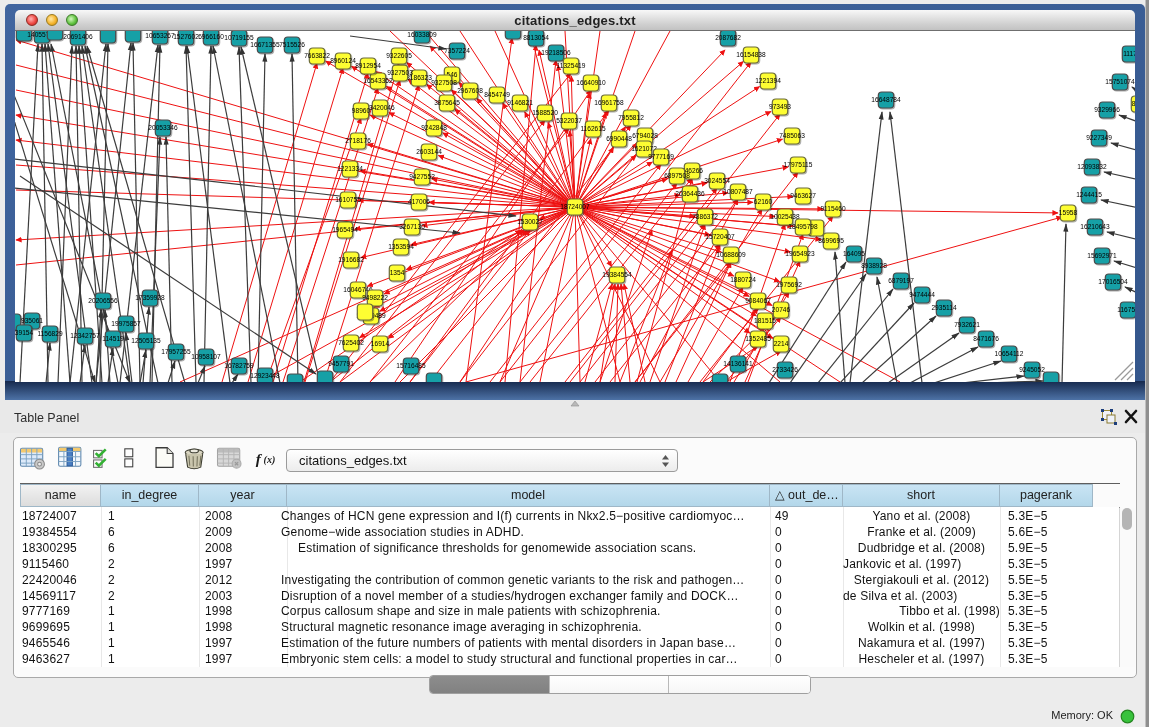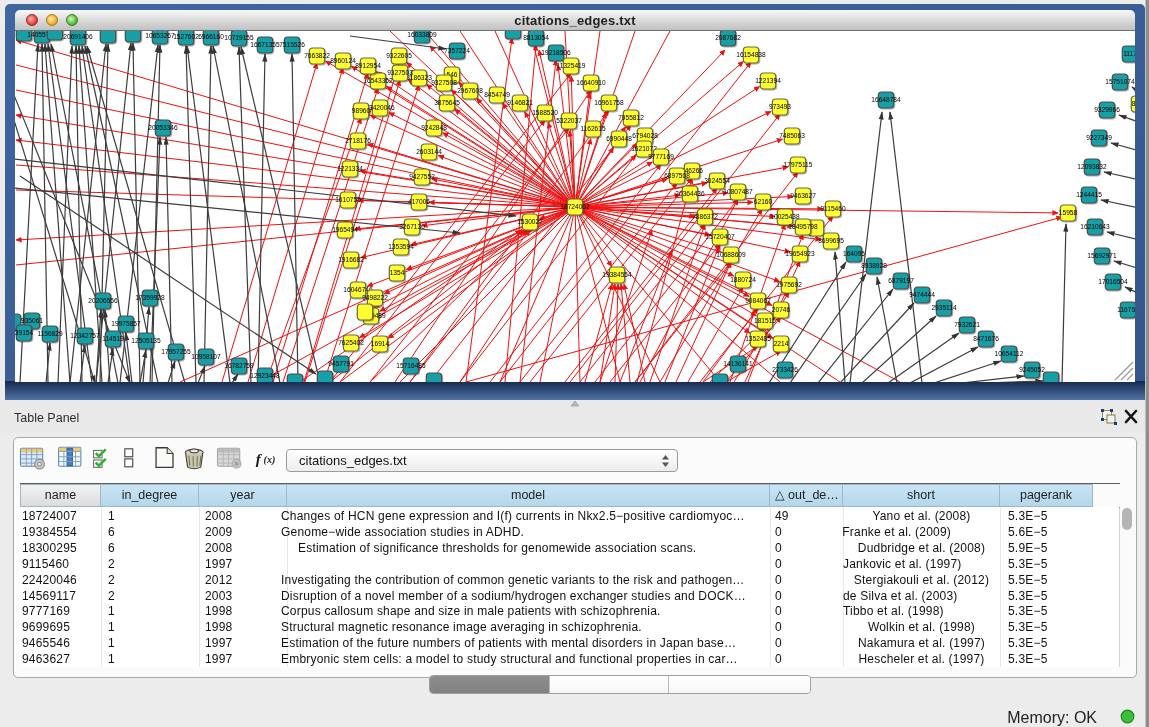--- a/index.html
+++ b/index.html
@@ -642,21 +642,21 @@
     <span style="left:755px">49</span>
     <span style="left:823px;width:157px;text-align:center">Yano et al. (2008)</span>
     <span style="left:988px">5.3E−5</span>
   </div>
 <div class="trow" style="top:523.9px">
     <span style="left:2px">19384554</span>
     <span style="left:88px">6</span>
     <span style="left:185px">2009</span>
     <span style="left:261px;width:486px;overflow:hidden;white-space:nowrap">Genome−wide association studies in ADHD.</span>
     <span style="left:755px">0</span>
-    <span style="left:774px;width:157px;text-align:right">Franke et al. (2009)</span>
+    <span style="left:823px;width:157px;text-align:center">Franke et al. (2009)</span>
     <span style="left:988px">5.6E−5</span>
   </div>
 <div class="trow" style="top:539.8px">
     <span style="left:2px">18300295</span>
     <span style="left:88px">6</span>
     <span style="left:185px">2008</span>
     <span style="left:278px;width:486px;overflow:hidden;white-space:nowrap">Estimation of significance thresholds for genomewide association scans.</span>
     <span style="left:755px">0</span>
     <span style="left:823px;width:157px;text-align:center">Dudbridge et al. (2008)</span>
     <span style="left:988px">5.9E−5</span>
@@ -675,32 +675,32 @@
     <span style="left:185px">2012</span>
     <span style="left:261px;width:486px;overflow:hidden;white-space:nowrap">Investigating the contribution of common genetic variants to the risk and pathogen…</span>
     <span style="left:755px">0</span>
     <span style="left:823px;width:157px;text-align:center">Stergiakouli et al. (2012)</span>
     <span style="left:988px">5.5E−5</span>
   </div>
 <div class="trow" style="top:587.5px">
     <span style="left:2px">14569117</span>
     <span style="left:88px">2</span>
     <span style="left:185px">2003</span>
-    <span style="left:261px;width:486px;overflow:hidden;white-space:nowrap">Disruption of a novel member of a sodium/hydrogen exchanger studies and DOCK…</span>
+    <span style="left:261px;width:486px;overflow:hidden;white-space:nowrap">Disruption of a novel member of a studies/hydrogen exchanger family and DOCK…</span>
     <span style="left:755px">0</span>
     <span style="left:823px;width:157px;text-align:left">de Silva et al. (2003)</span>
     <span style="left:988px">5.3E−5</span>
   </div>
 <div class="trow" style="top:603.4px">
     <span style="left:2px">9777169</span>
     <span style="left:88px">1</span>
     <span style="left:185px">1998</span>
     <span style="left:261px;width:486px;overflow:hidden;white-space:nowrap">Corpus callosum shape and size in male patients with schizophrenia.</span>
     <span style="left:755px">0</span>
-    <span style="left:823px;width:157px;text-align:left">Tibbo et al. (1998)</span>
+    <span style="left:823px;width:157px;text-align:right">Tibbo et al. (1998)</span>
     <span style="left:988px">5.3E−5</span>
   </div>
 <div class="trow" style="top:619.3px">
     <span style="left:2px">9699695</span>
     <span style="left:88px">1</span>
     <span style="left:185px">1998</span>
     <span style="left:261px;width:486px;overflow:hidden;white-space:nowrap">Structural magnetic resonance image averaging in schizophrenia.</span>
     <span style="left:755px">0</span>
     <span style="left:823px;width:157px;text-align:center">Wolkin et al. (1998)</span>
     <span style="left:988px">5.3E−5</span>
@@ -723,20 +723,20 @@
     <span style="left:823px;width:157px;text-align:center">Hescheler et al. (1997)</span>
     <span style="left:988px">5.3E−5</span>
   </div>
 <div class="scroll"></div>
 <div class="thumb"></div>
 <div class="tabs">
     <div class="tab sel">Node Table</div>
     <div class="tab">Edge Table</div>
     <div class="tab">Network Table</div>
   </div>
-<div class="abs" style="right:52px;top:709px;font-size:16px;color:#222">Memory: OK</div>
+<div class="abs" style="right:36px;top:709px;font-size:11px;color:#222">Memory: OK</div>
 <svg class="abs" style="left:1120px;top:709px" width="15" height="15">
     <circle cx="7.5" cy="7.5" r="6.3" fill="#38c23c" stroke="#23851f" stroke-width="1.2"></circle>
   </svg>
 <div class="rstrip"></div>
 <svg class="abs" style="left:569px;top:400px" width="12" height="7">
     <path d="M6 1 L10 6 H2 z" fill="#b9b9b9" stroke="#8f8f8f" stroke-width="0.6"></path>
   </svg>
 
 </body></html>

